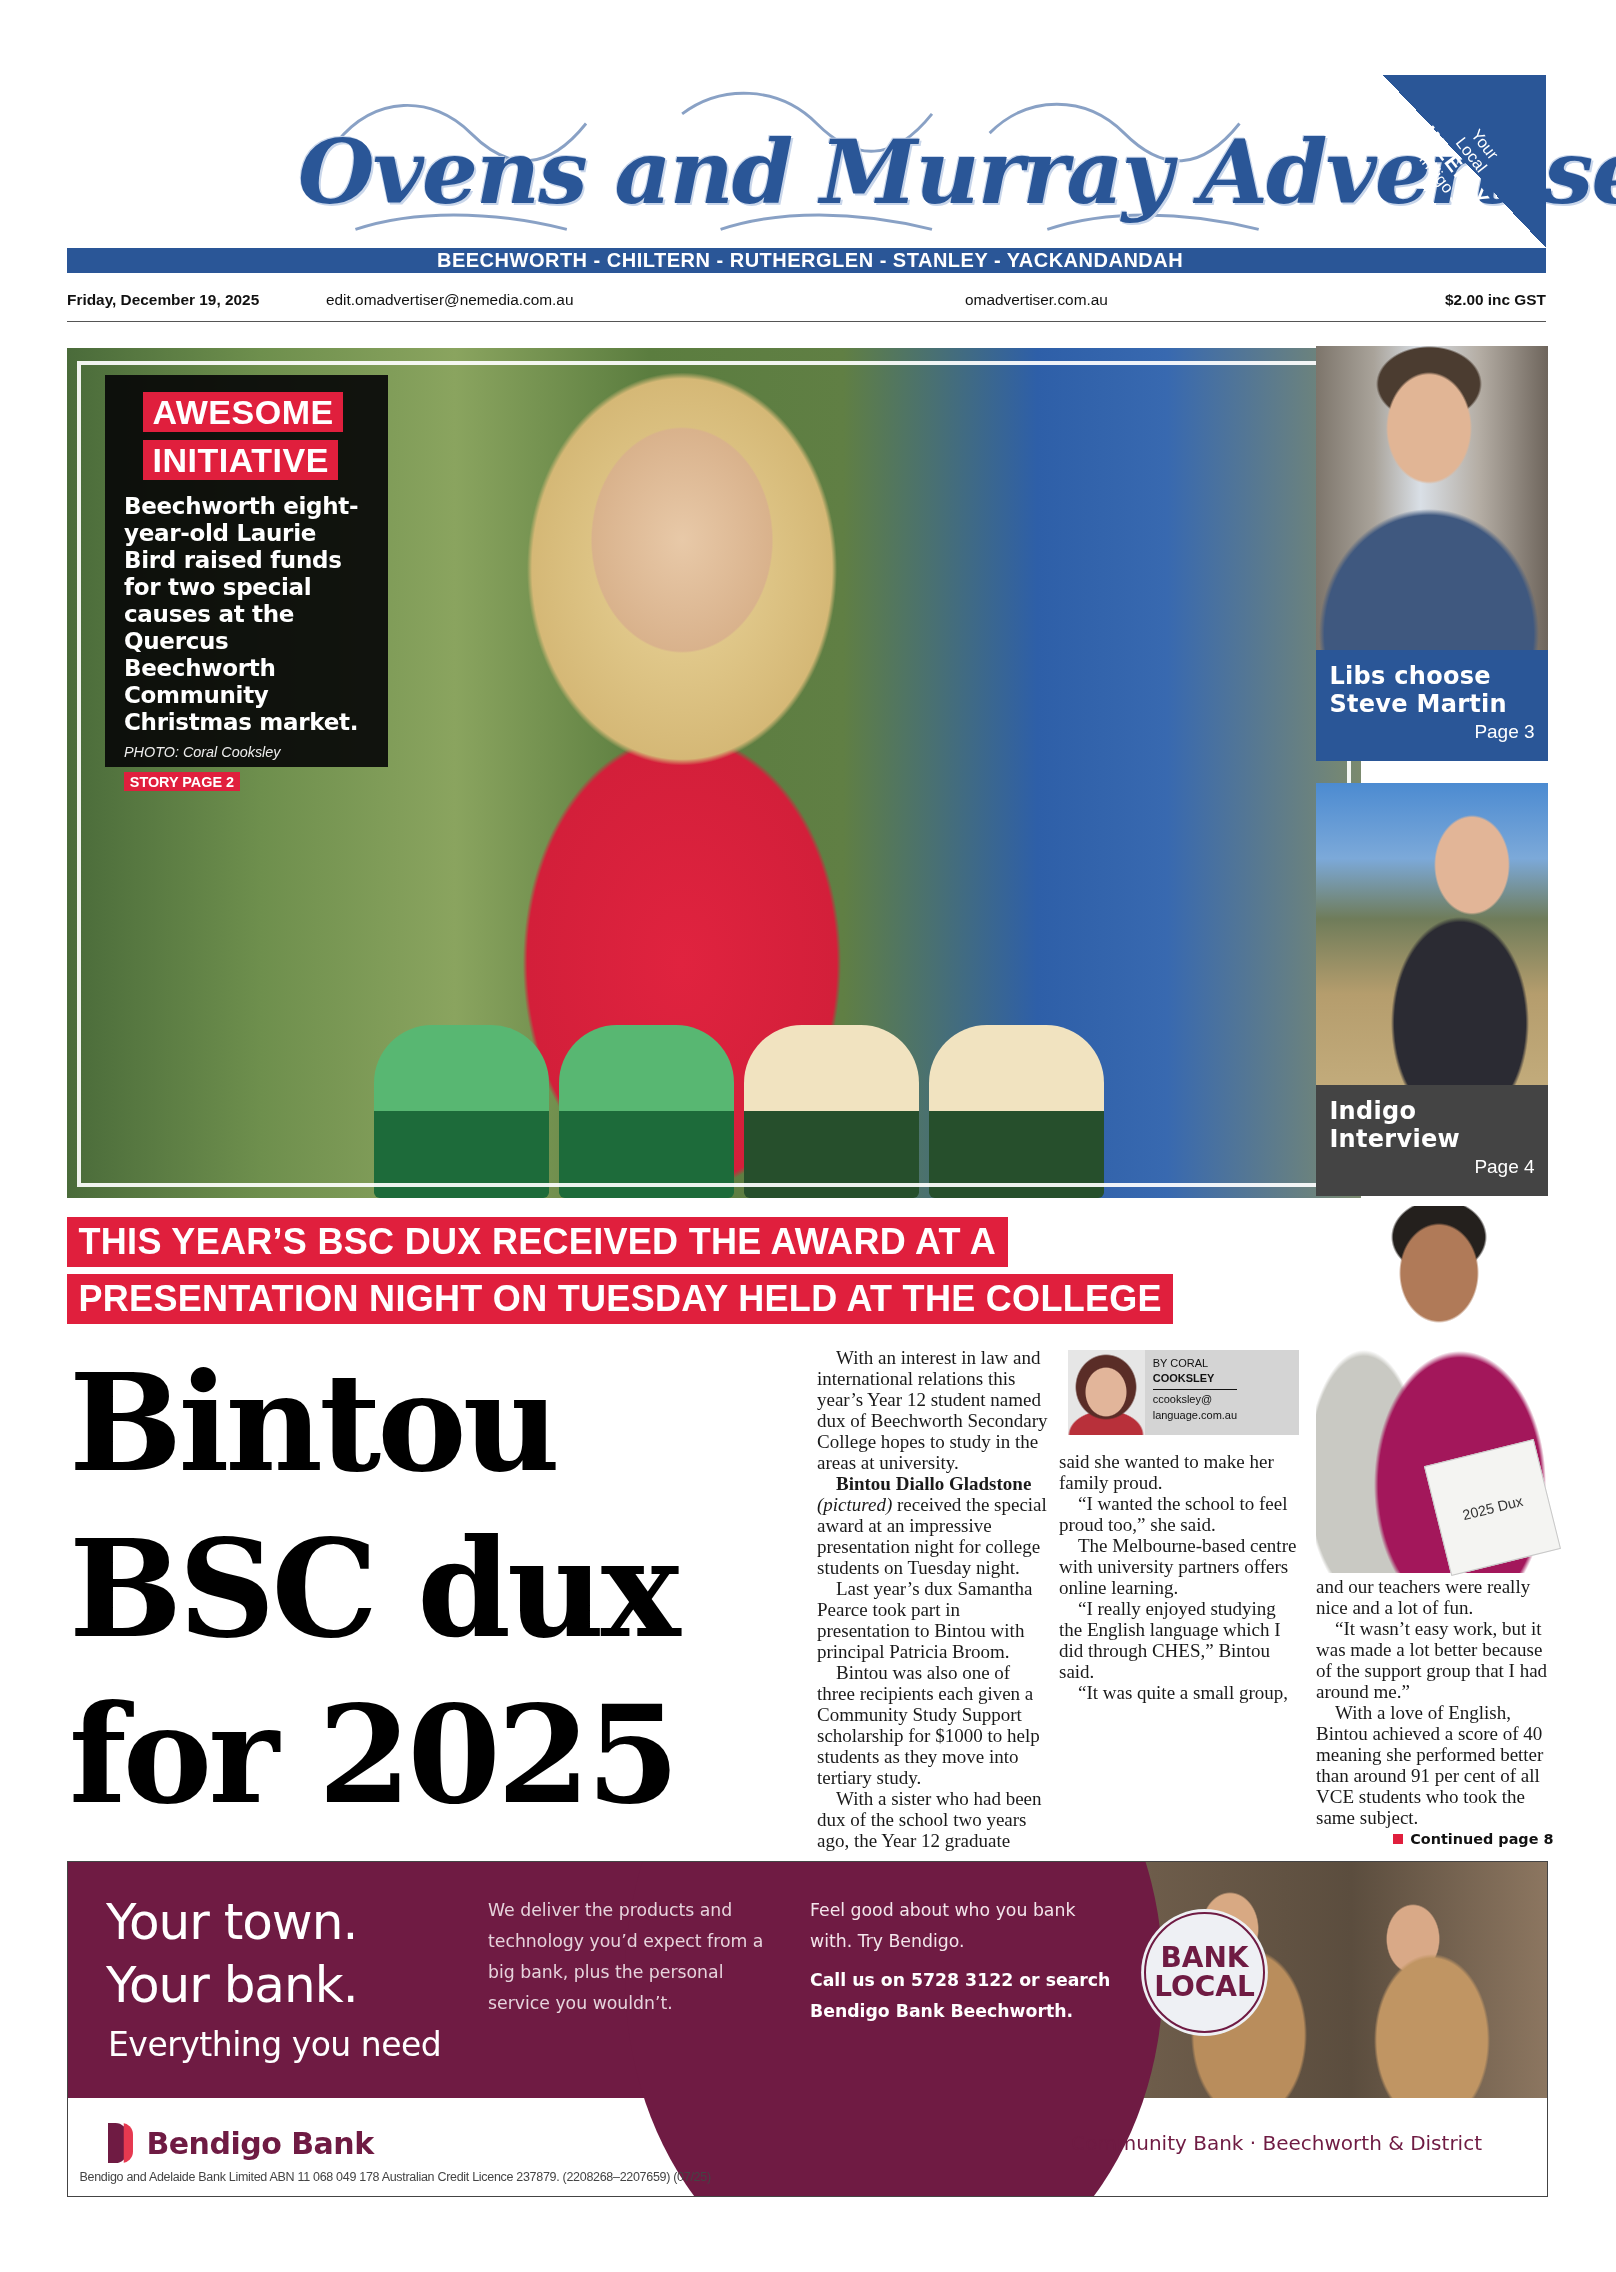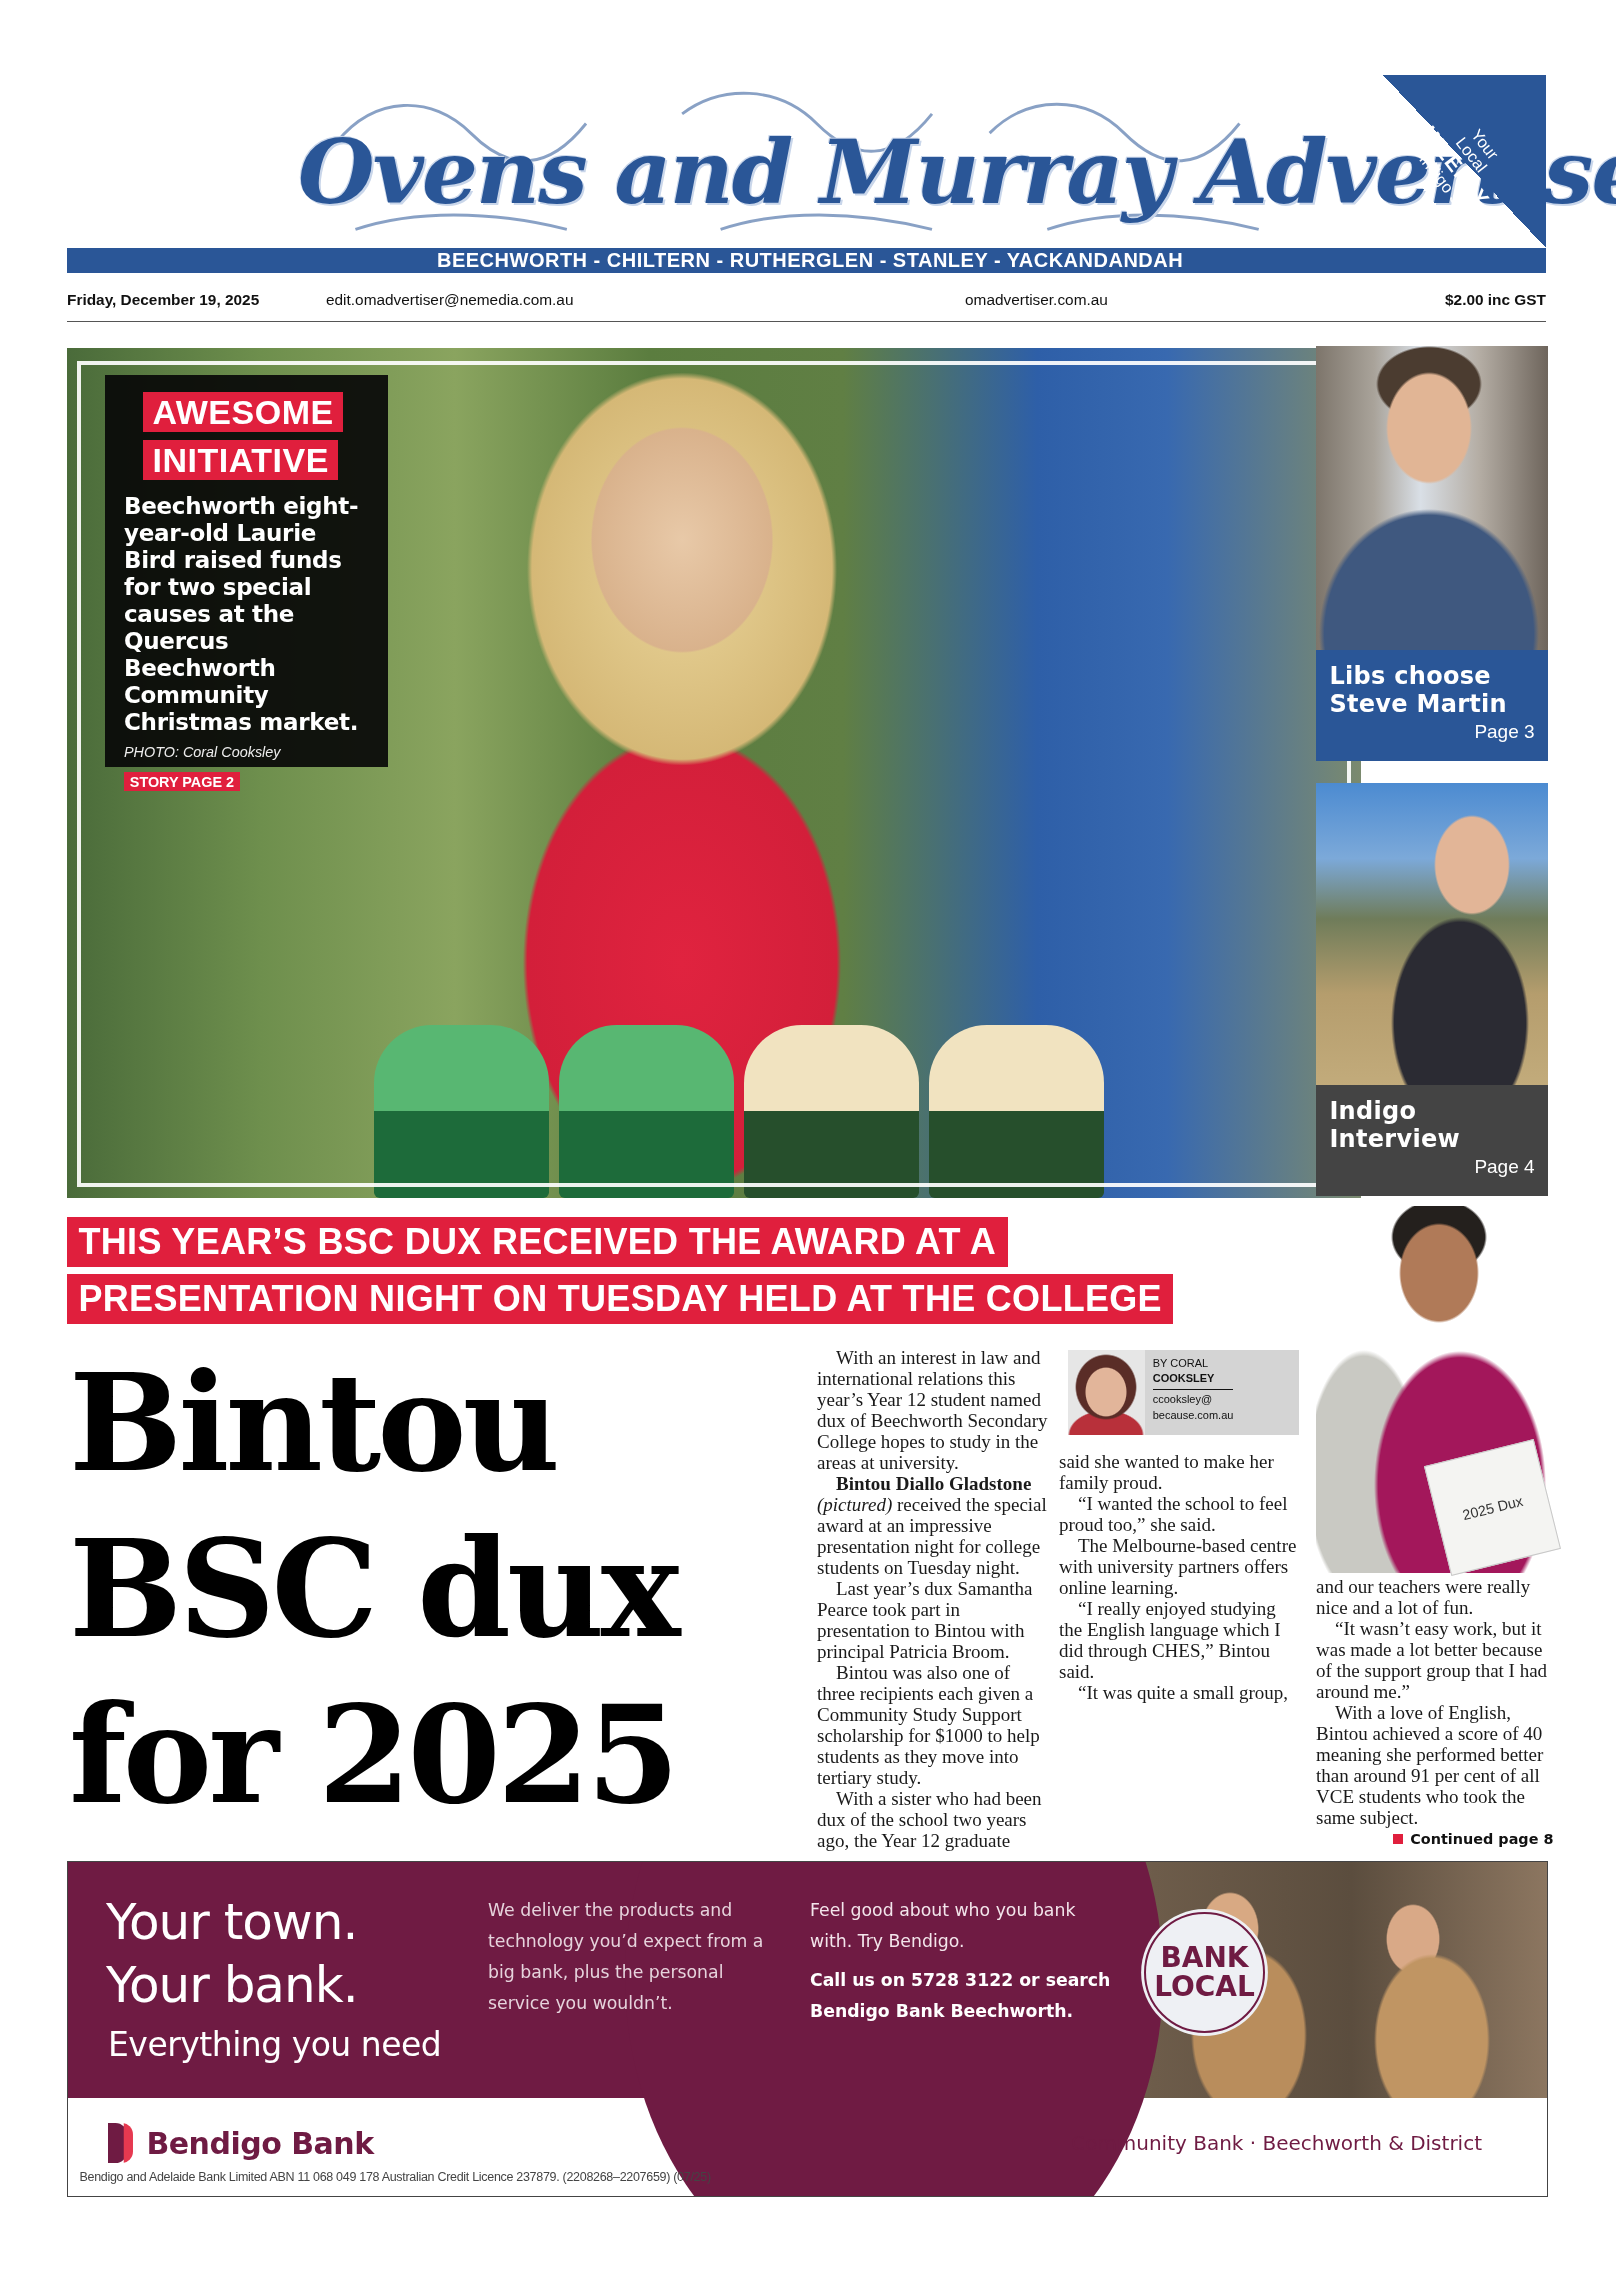--- a/index.html
+++ b/index.html
@@ -341,21 +341,21 @@
   <p>Bintou was also one of three recipients each given a Community Study Support scholarship for $1000 to help students as they move into tertiary study.</p>
   <p>With a sister who had been dux of the school two years ago, the Year 12 graduate</p>
 </div>
 
 <div class="byline">
   <div class="avatar"></div>
   <div class="info">
     <span class="by">BY CORAL</span>
     <span class="name">COOKSLEY</span>
     <span class="mail">ccooksley@</span>
-    <span class="mail">because.com.au</span>
+    <span class="mail">language.com.au</span>
   </div>
 </div>
 
 <div class="col col-2">
   <p class="noindent">said she wanted to make her family proud.</p>
   <p>“I wanted the school to feel proud too,” she said.</p>
   <p>The Melbourne-based centre with university partners offers online learning.</p>
   <p>“I really enjoyed studying the English language which I did through CHES,” Bintou said.</p>
   <p>“It was quite a small group,</p>
 </div>

